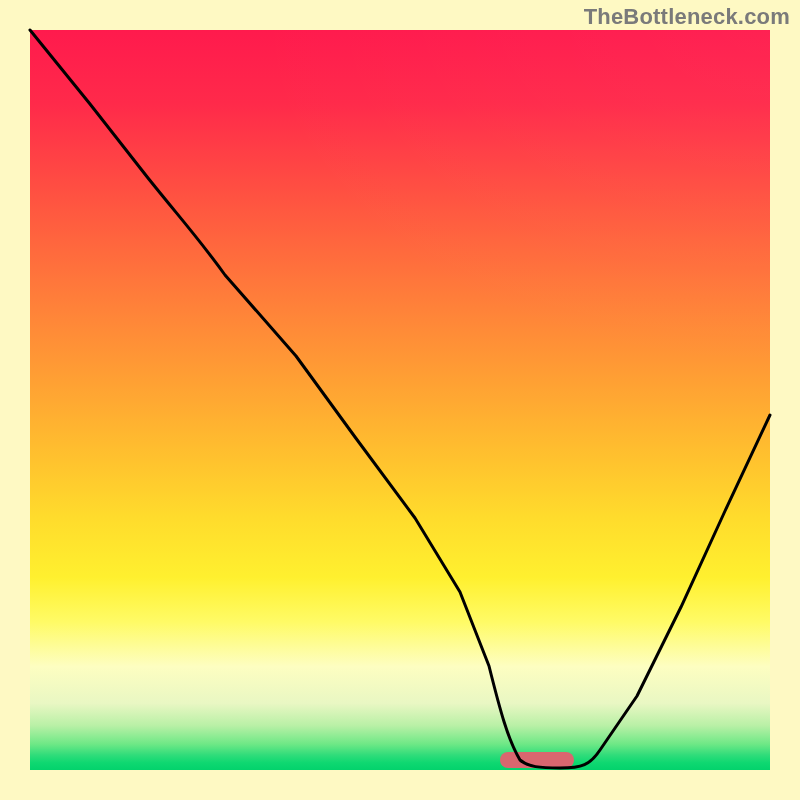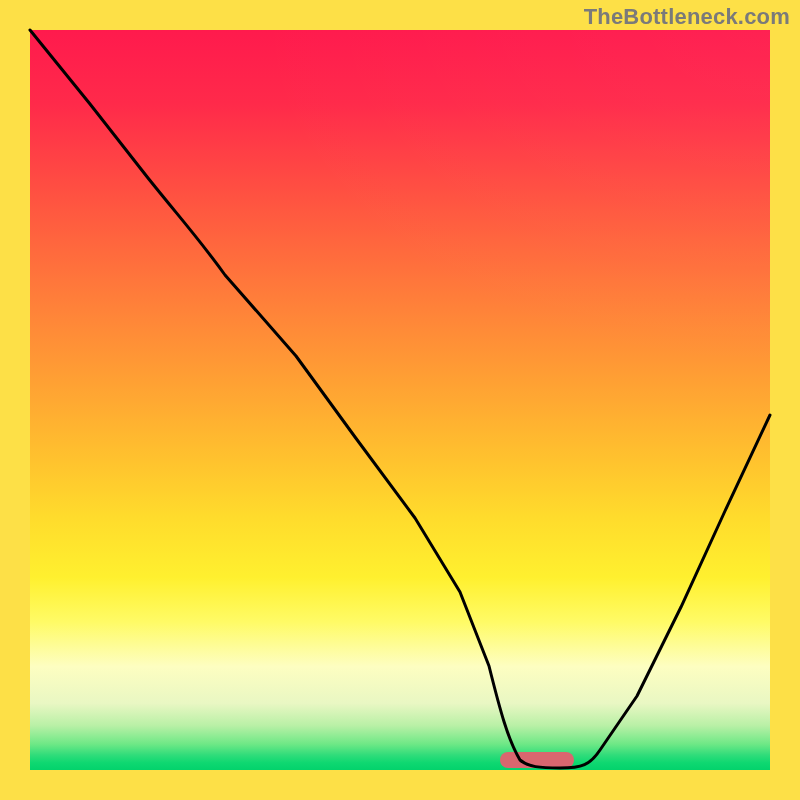--- a/index.html
+++ b/index.html
@@ -8,21 +8,21 @@
     width: 800px;
     height: 800px;
     background: #000;
     overflow: hidden;
     font-family: Arial, Helvetica, sans-serif;
   }
   .frame {
     position: relative;
     width: 800px;
     height: 800px;
-    background: #fde047;
+    background: #fef9c3;
   }
   .watermark {
     position: absolute;
     top: 4px;
     right: 10px;
     color: #7a7a7a;
     font-size: 22px;
     font-weight: 600;
     letter-spacing: 0.2px;
     user-select: none;

